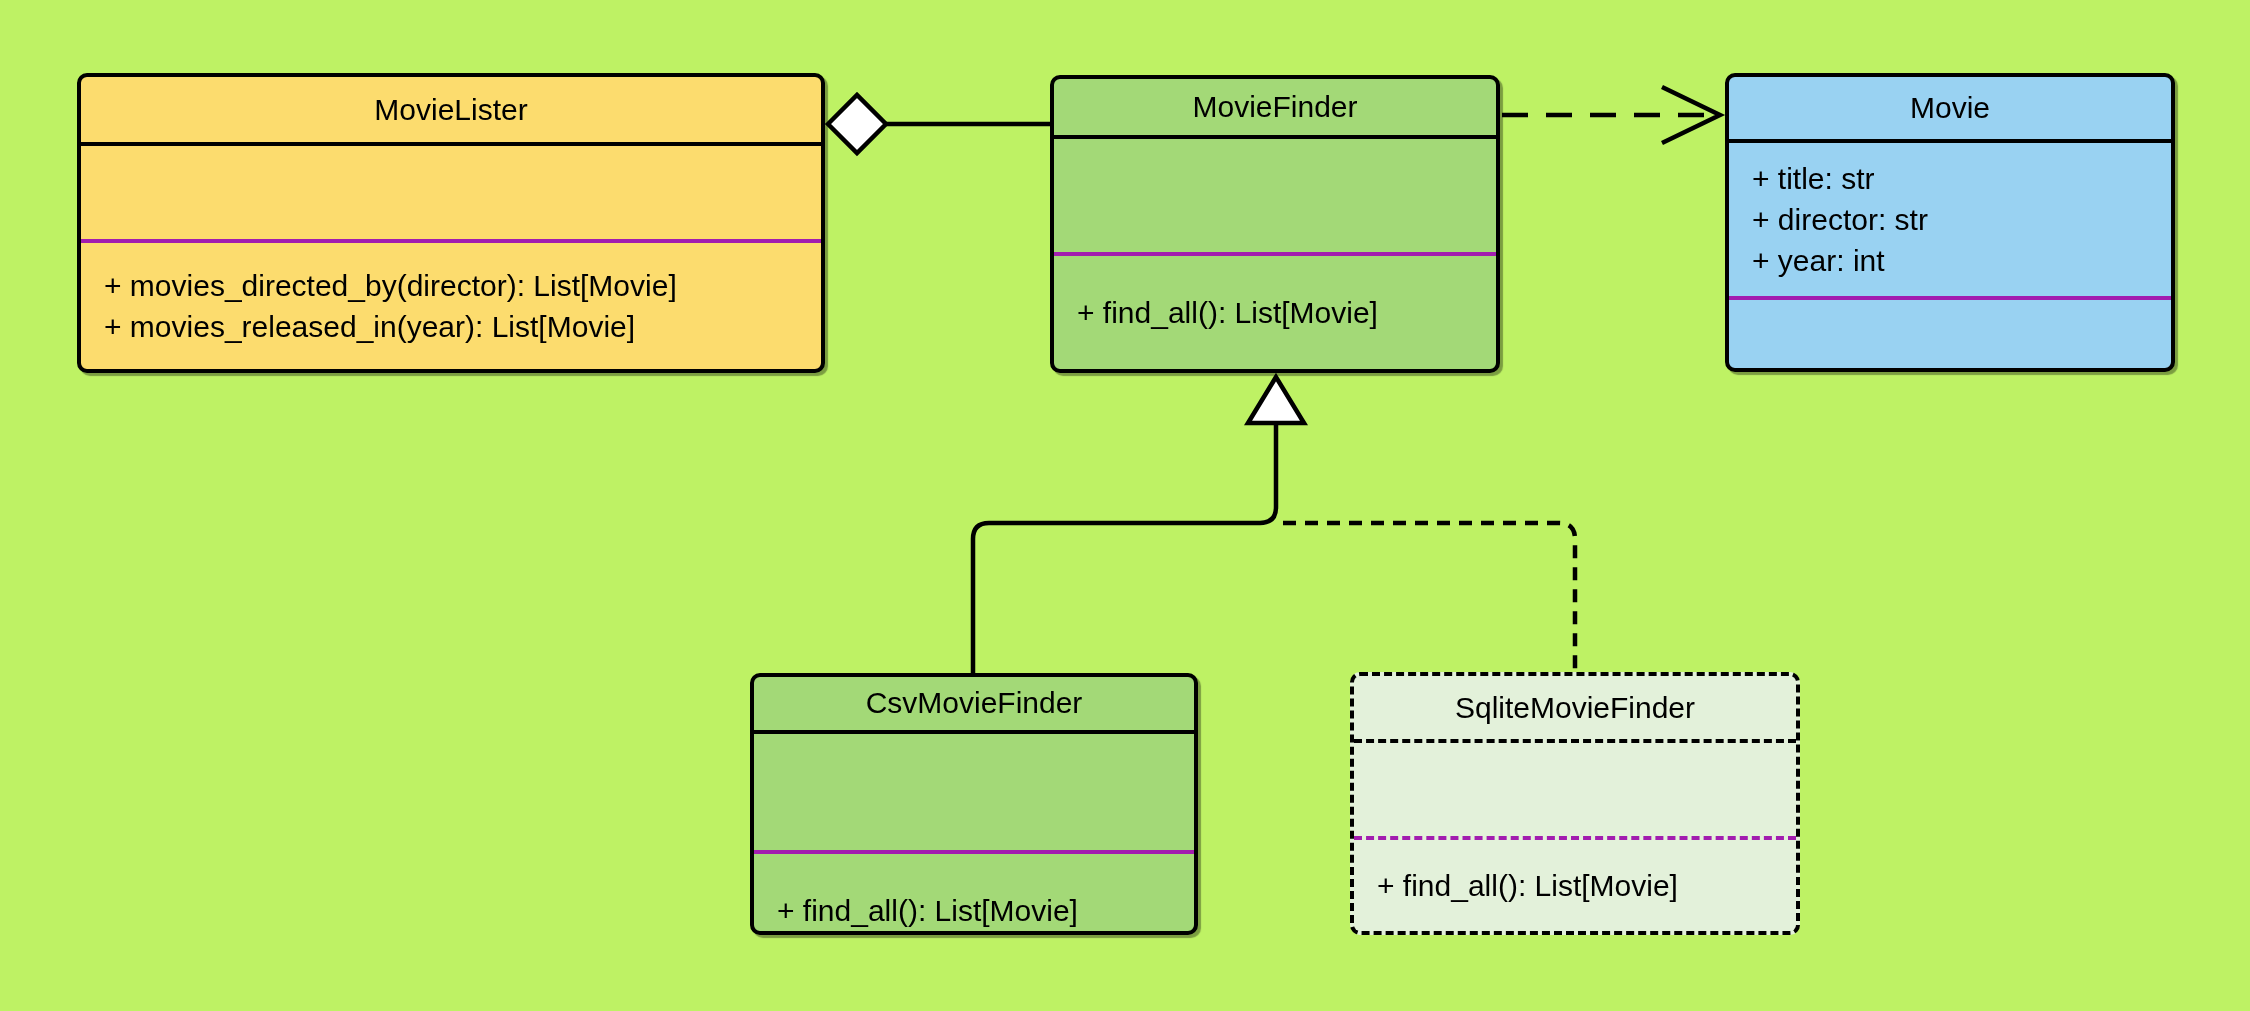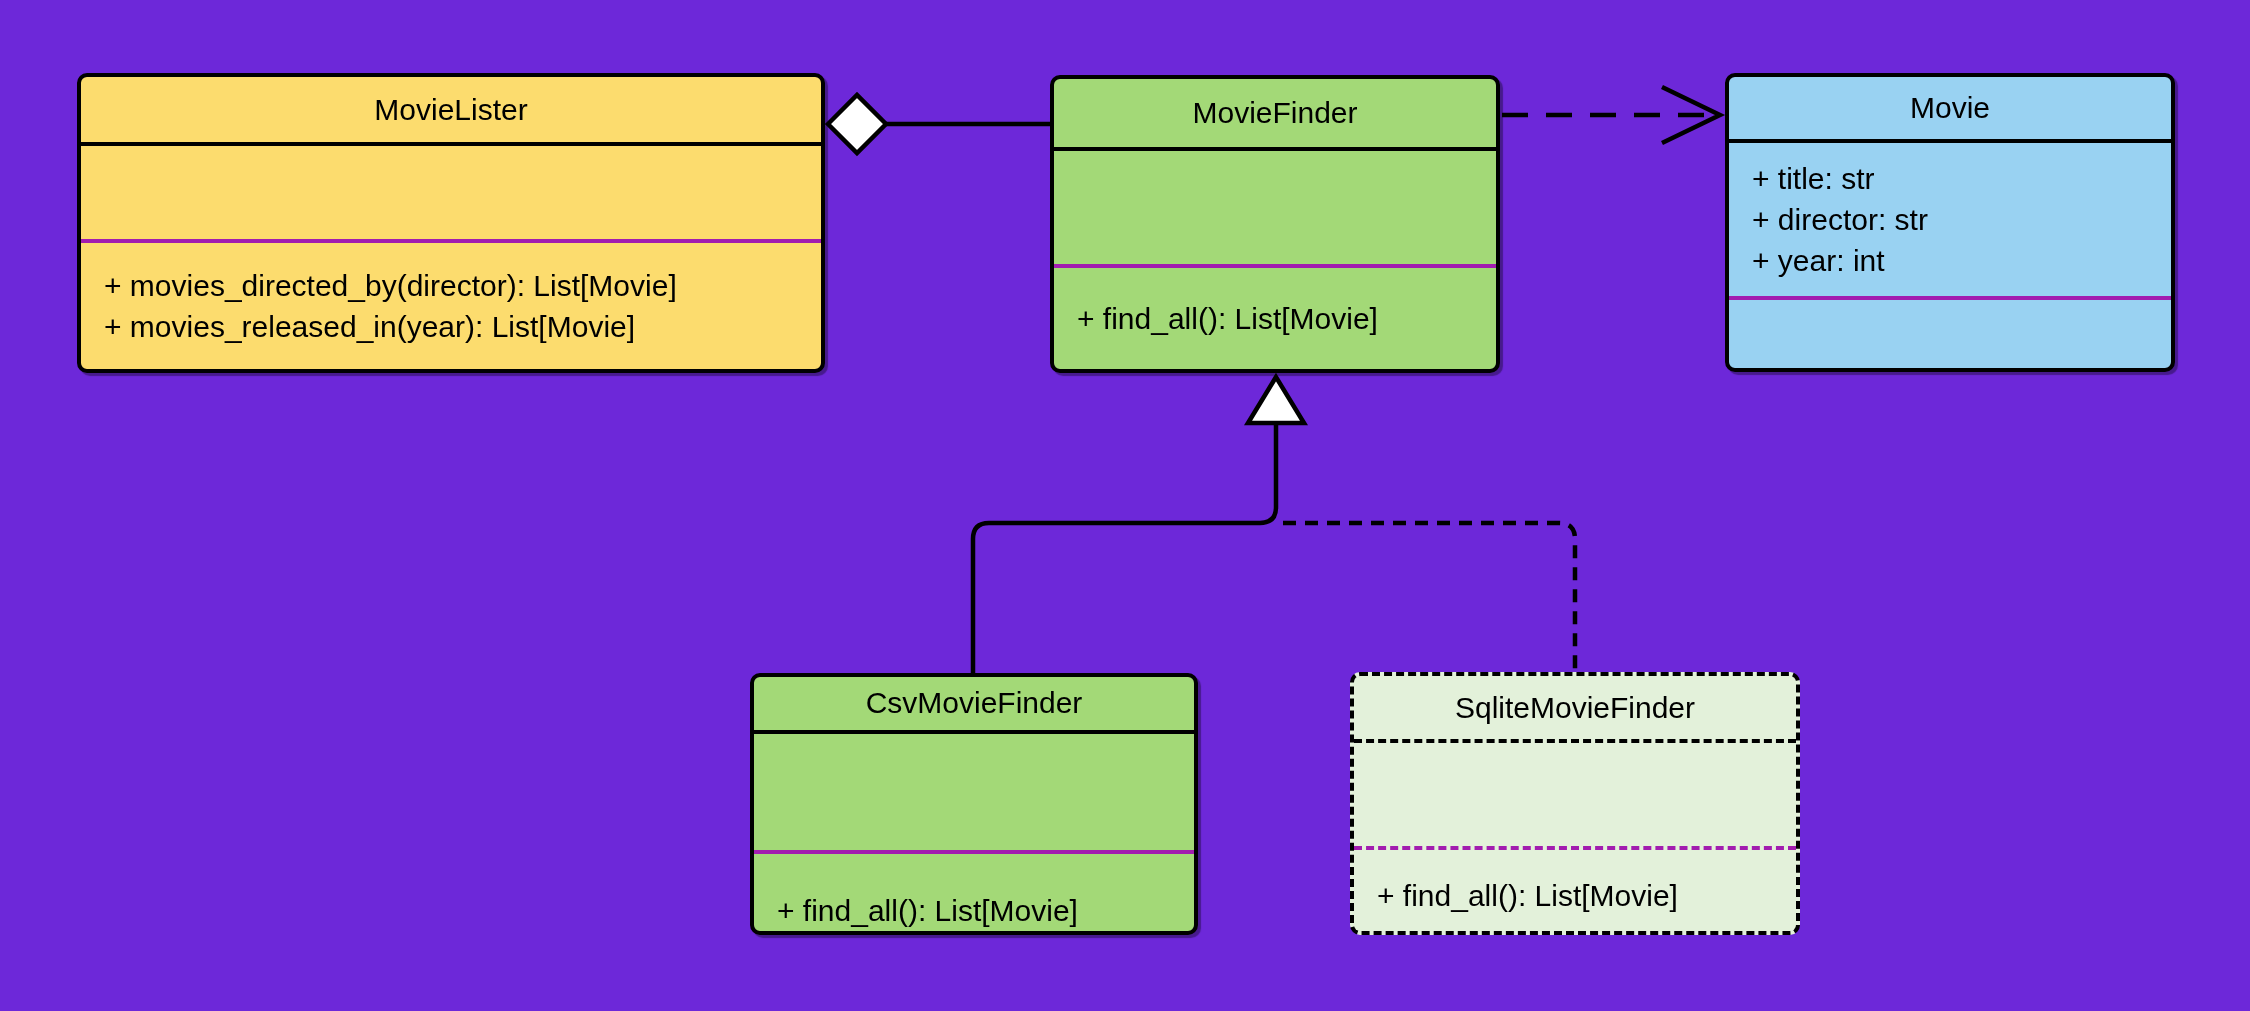--- a/index.html
+++ b/index.html
@@ -1,19 +1,19 @@
 <!DOCTYPE html>
 <html><head>
 <meta charset="utf-8">
 <style>
   html,body{margin:0;padding:0;background:#ffffff;}
   .canvas{
     position:relative;
     width:2250px;height:1011px;
-    background:#6d28d9;
+    background:#bef264;
     font-family:"Liberation Sans", sans-serif;
     color:#000;
     overflow:hidden;
   }
   .connector-layer{
     position:absolute;left:0;top:0;width:2250px;height:1011px;
     pointer-events:none;
   }
   .uml-class{
     position:absolute;
@@ -53,21 +53,21 @@
     line-height:41px;
     padding-left:23px;
     white-space:nowrap;
   }
   
   .box-movielister{left:77px;top:73px;width:748px;height:300px;}
   .box-movielister .title{height:69px;}
   .box-movielister .attrs{height:97px;}
 
   .box-moviefinder{left:1050px;top:75px;width:450px;height:298px;}
-  .box-moviefinder .title{height:72px;}
+  .box-moviefinder .title{height:60px;}
   .box-moviefinder .attrs{height:117px;}
 
   .box-movie{left:1725px;top:73px;width:450px;height:299px;}
   .box-movie .title{height:66px;}
   .box-movie .attrs{height:157px;}
 
   .box-csv{left:750px;top:673px;width:448px;height:262px;gap:36px;}
   .box-csv .title{height:66px;}
   .box-csv .attrs{height:99px;}
 
@@ -139,21 +139,21 @@
   <div class="uml-class box-csv" style="background-color: rgb(163, 217, 119);">
     <div class="compartment title">
       <span>CsvMovieFinder</span>
     </div>
     <div class="compartment attrs"></div>
     <div class="compartment methods">
       <div class="member">+ find_all(): List[Movie]</div>
     </div>
   </div>
 
-  <div class="uml-class dashed box-sqlite" style="background-color: rgb(227, 241, 218); gap: 10px;">
+  <div class="uml-class dashed box-sqlite" style="background-color: rgb(227, 241, 218);">
     <div class="compartment title">
       <span>SqliteMovieFinder</span>
     </div>
     <div class="compartment attrs"></div>
     <div class="compartment methods">
       <div class="member">+ find_all(): List[Movie]</div>
     </div>
   </div>
 
 </div>

